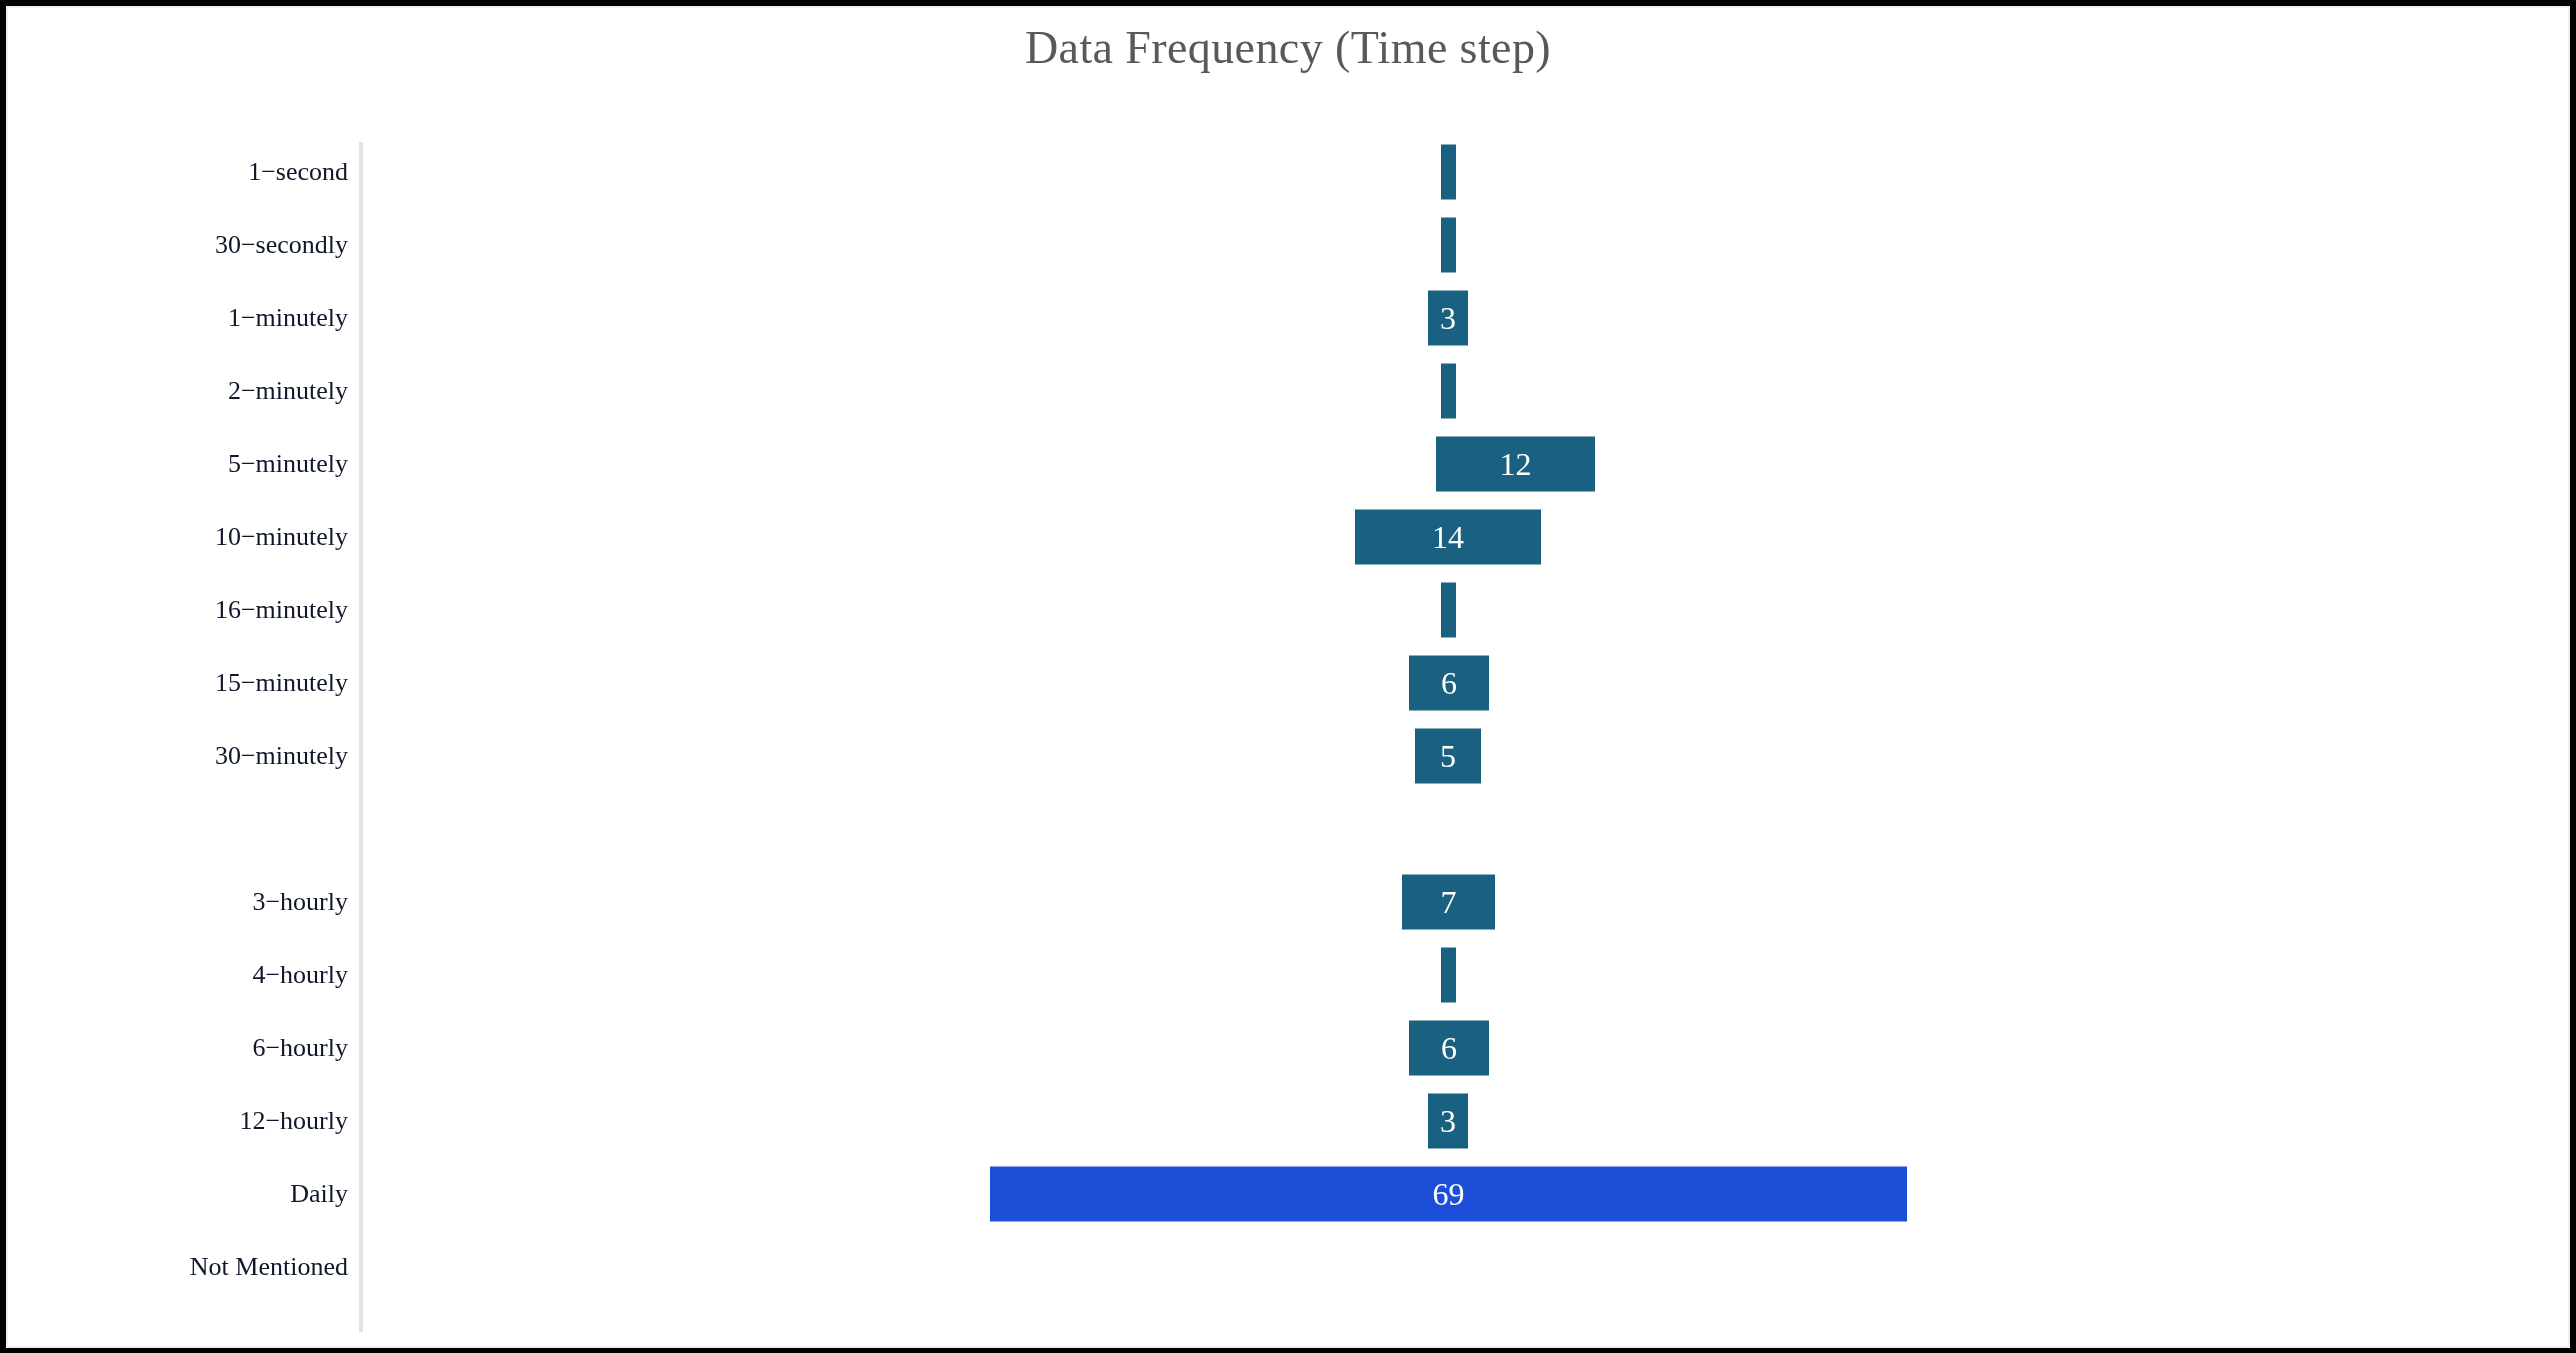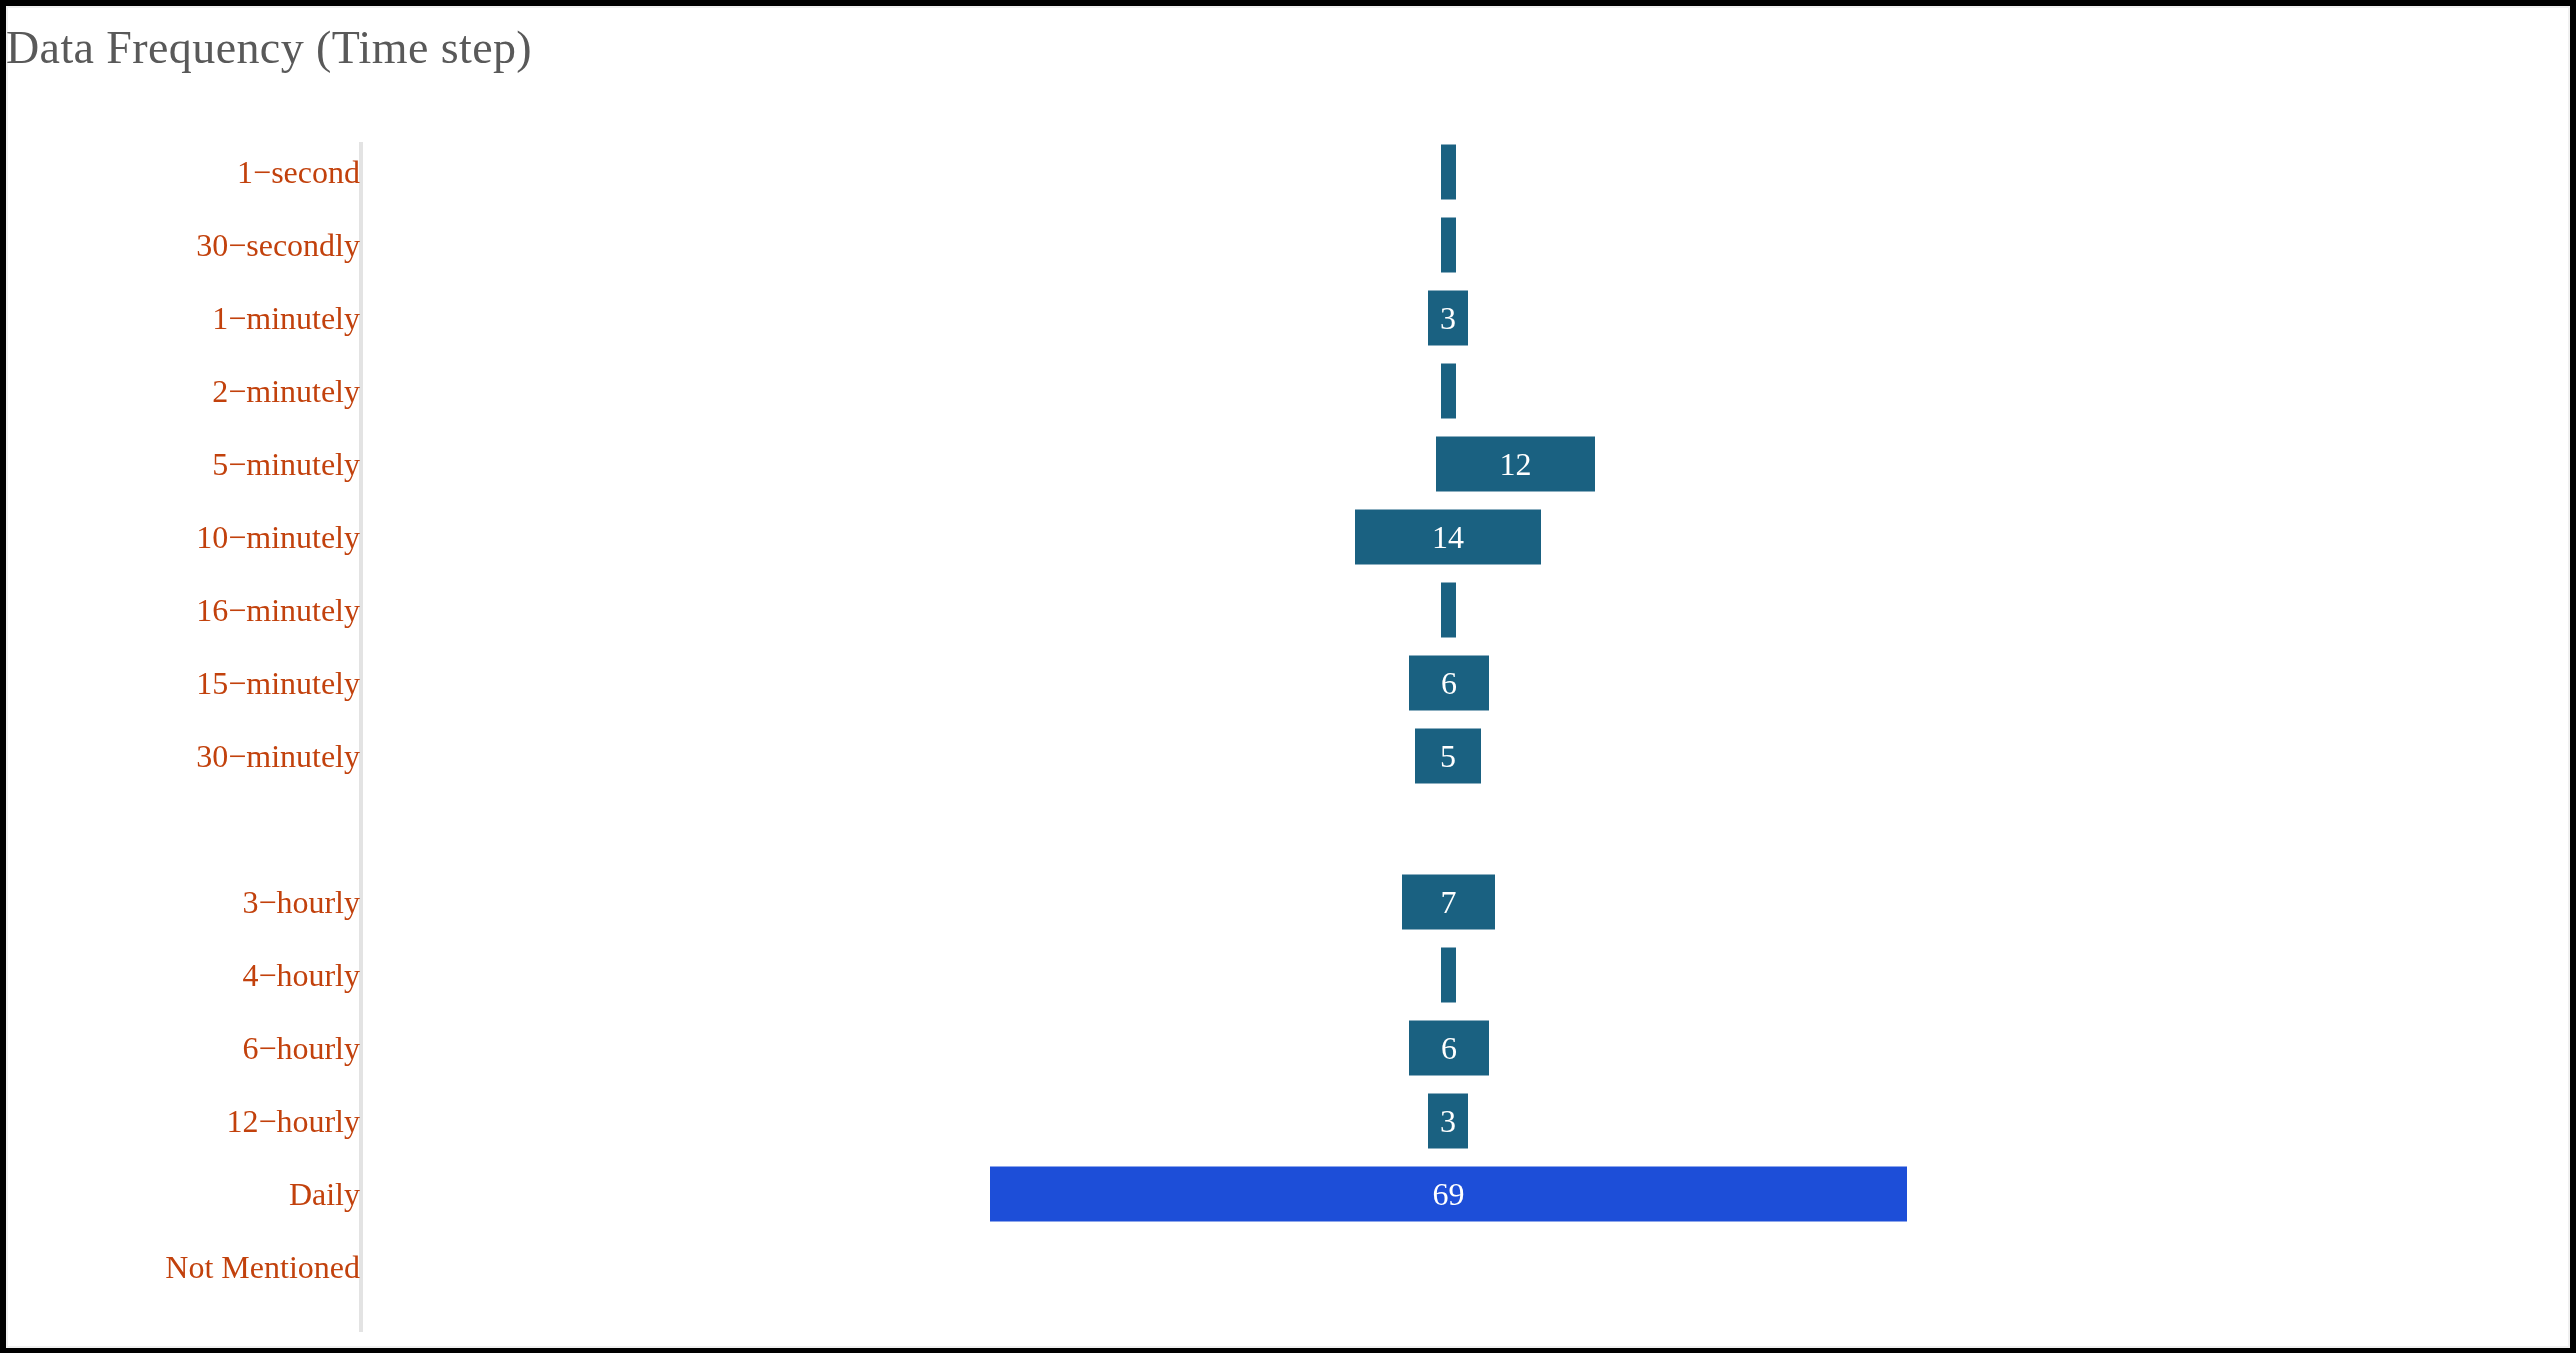--- a/index.html
+++ b/index.html
@@ -25,21 +25,21 @@
     left: 0; top: 0; right: 0; bottom: 0;
     border: 2.2px solid #f0f0f0;
     pointer-events: none;
   }
 
   #plot-title {
     position: absolute;
     left: 0;
     top: 14.7px;
     width: 100%;
-    text-align: left;
+    text-align: center;
     font-size: 46px;
     color: #595959;
     letter-spacing: 0.4px;
     white-space: nowrap;
   }
 
   
   #plot-area {
     position: absolute;
     left: 0;
@@ -60,27 +60,27 @@
 
   .bar-row {
     position: absolute;
     left: 0;
     width: 100%;
     height: 73px;
   }
 
   .cat-label {
     position: absolute;
-    left: 16px;
+    left: 4px;
     width: 338px;
     top: 50%;
     transform: translateY(-50%);
     text-align: right;
-    font-size: 32px;
-    color: #c2410c;
+    font-size: 26px;
+    color: #0f172a;
     white-space: nowrap;
     line-height: 1;
   }
 
   .bar {
     position: absolute;
     top: 50%;
     transform: translateY(-50%);
     height: 55px;
     background: #1a6181;

